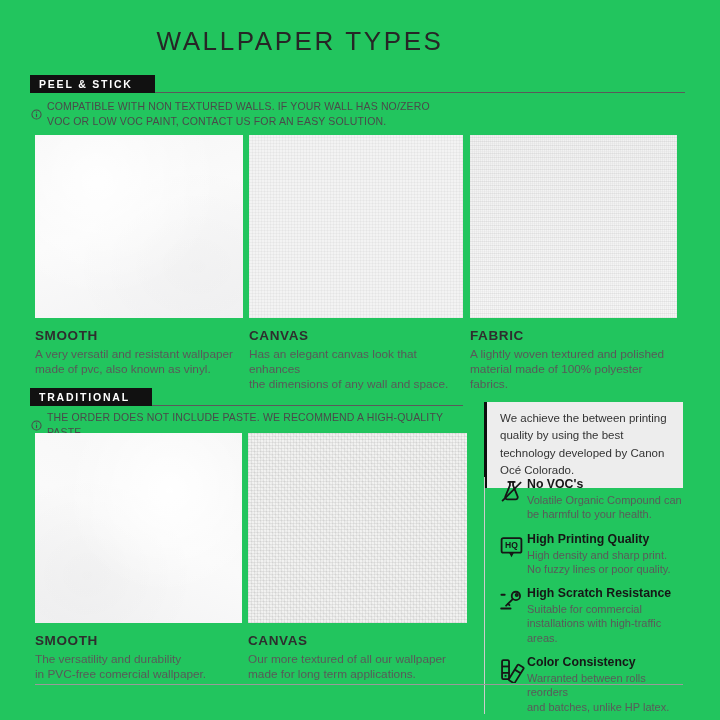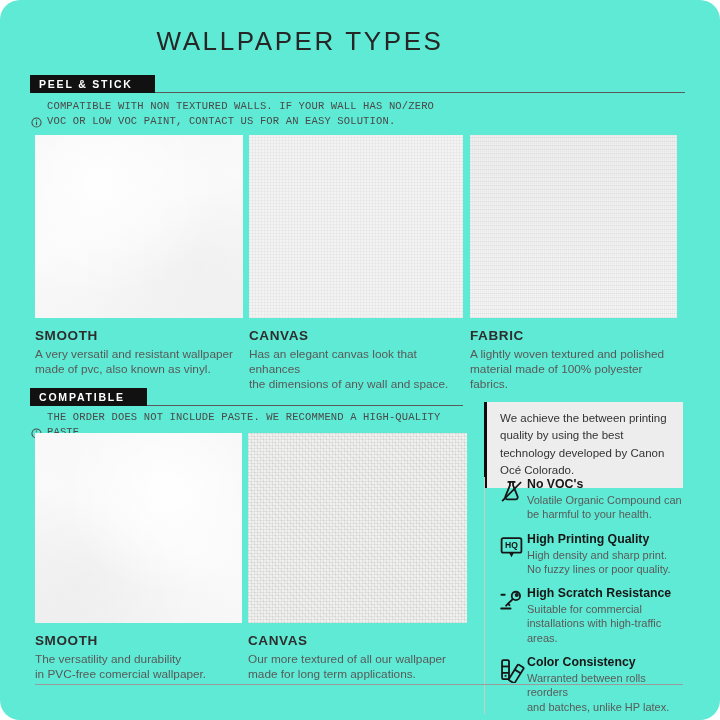--- a/index.html
+++ b/index.html
@@ -1,20 +1,20 @@
 <!DOCTYPE html>
 <html><head>
 <meta charset="utf-8">
 <style>
   * { box-sizing: border-box; }
   html, body { margin: 0; padding: 0; background: #fff; }
   .canvas {
     position: relative; width: 720px; height: 720px;
-    background: #5eead4; overflow: hidden;
-    font-family: "Liberation Sans", sans-serif; color: #222; border-radius: 20px;
+    background: #22c55e; overflow: hidden;
+    font-family: "Liberation Sans", sans-serif; color: #222;
   }
 
   
   .page-title {
     position: absolute; top: 26px; left: 0; width: 600px; margin: 0;
     text-align: center; font-size: 26px; font-weight: 300;
     letter-spacing: 2.6px; color: #262626;
   }
 
   
@@ -23,23 +23,23 @@
   .sec-header.trad { top: 388px; left: 30px; width: 433px; }
   .badge {
     display: inline-block; background: #111; color: #fff;
     font-size: 10.5px; font-weight: 700; letter-spacing: 1.8px;
     padding: 3px 22px 2px 9px; line-height: 1.2;
   }
   .rule { flex: 1; border-bottom: 1.5px solid #5a5a5a; }
 
   
   .note {
-    position: absolute; display: flex; gap: 5px; align-items: flex-end;
+    position: absolute; display: flex; gap: 5px; align-items: center;
     font-size: 10.5px; color: #4a4a4a; letter-spacing: 0.15px;
-    line-height: 1.4; white-space: pre-line; font-family: Liberation Mono, monospace;
+    line-height: 1.4; white-space: pre-line;
   }
   .note.ps-note   { top: 99px;  left: 31px; width: 440px; }
   .note.trad-note { top: 410px; left: 31px; width: 440px; }
   .info-icon { width: 11px; height: 11px; flex: none; margin-top: 1px; color: #4a4a4a; }
 
   
   .card { position: absolute; }
   .card-ps-smooth { left: 35px;  top: 135px; width: 208px; }
   .card-ps-canvas { left: 249px; top: 135px; width: 214px; }
   .card-ps-fabric { left: 470px; top: 135px; width: 207px; }
@@ -145,21 +145,21 @@
 the dimensions of any wall and space.</p>
   </div>
   <div class="card card-ps-fabric">
     <div class="swatch h183 tex-fabric"></div>
     <h3>FABRIC</h3>
     <p>A lightly woven textured and polished
 material made of 100% polyester fabrics.</p>
   </div>
 
   <div class="sec-header trad">
-    <span class="badge">COMPATIBLE</span>
+    <span class="badge">TRADITIONAL</span>
     <span class="rule"></span>
   </div>
   <div class="note trad-note">
     <svg class="info-icon" viewBox="0 0 12 12" fill="none" stroke="currentColor">
       <circle cx="6" cy="6" r="5" stroke-width="1.1"></circle>
       <line x1="6" y1="5.2" x2="6" y2="8.8" stroke-width="1.2"></line>
       <circle cx="6" cy="3.4" r="0.7" fill="currentColor" stroke="none"></circle>
     </svg>
     <span>THE ORDER DOES NOT INCLUDE PASTE. WE RECOMMEND A HIGH-QUALITY PASTE.</span>
   </div>

